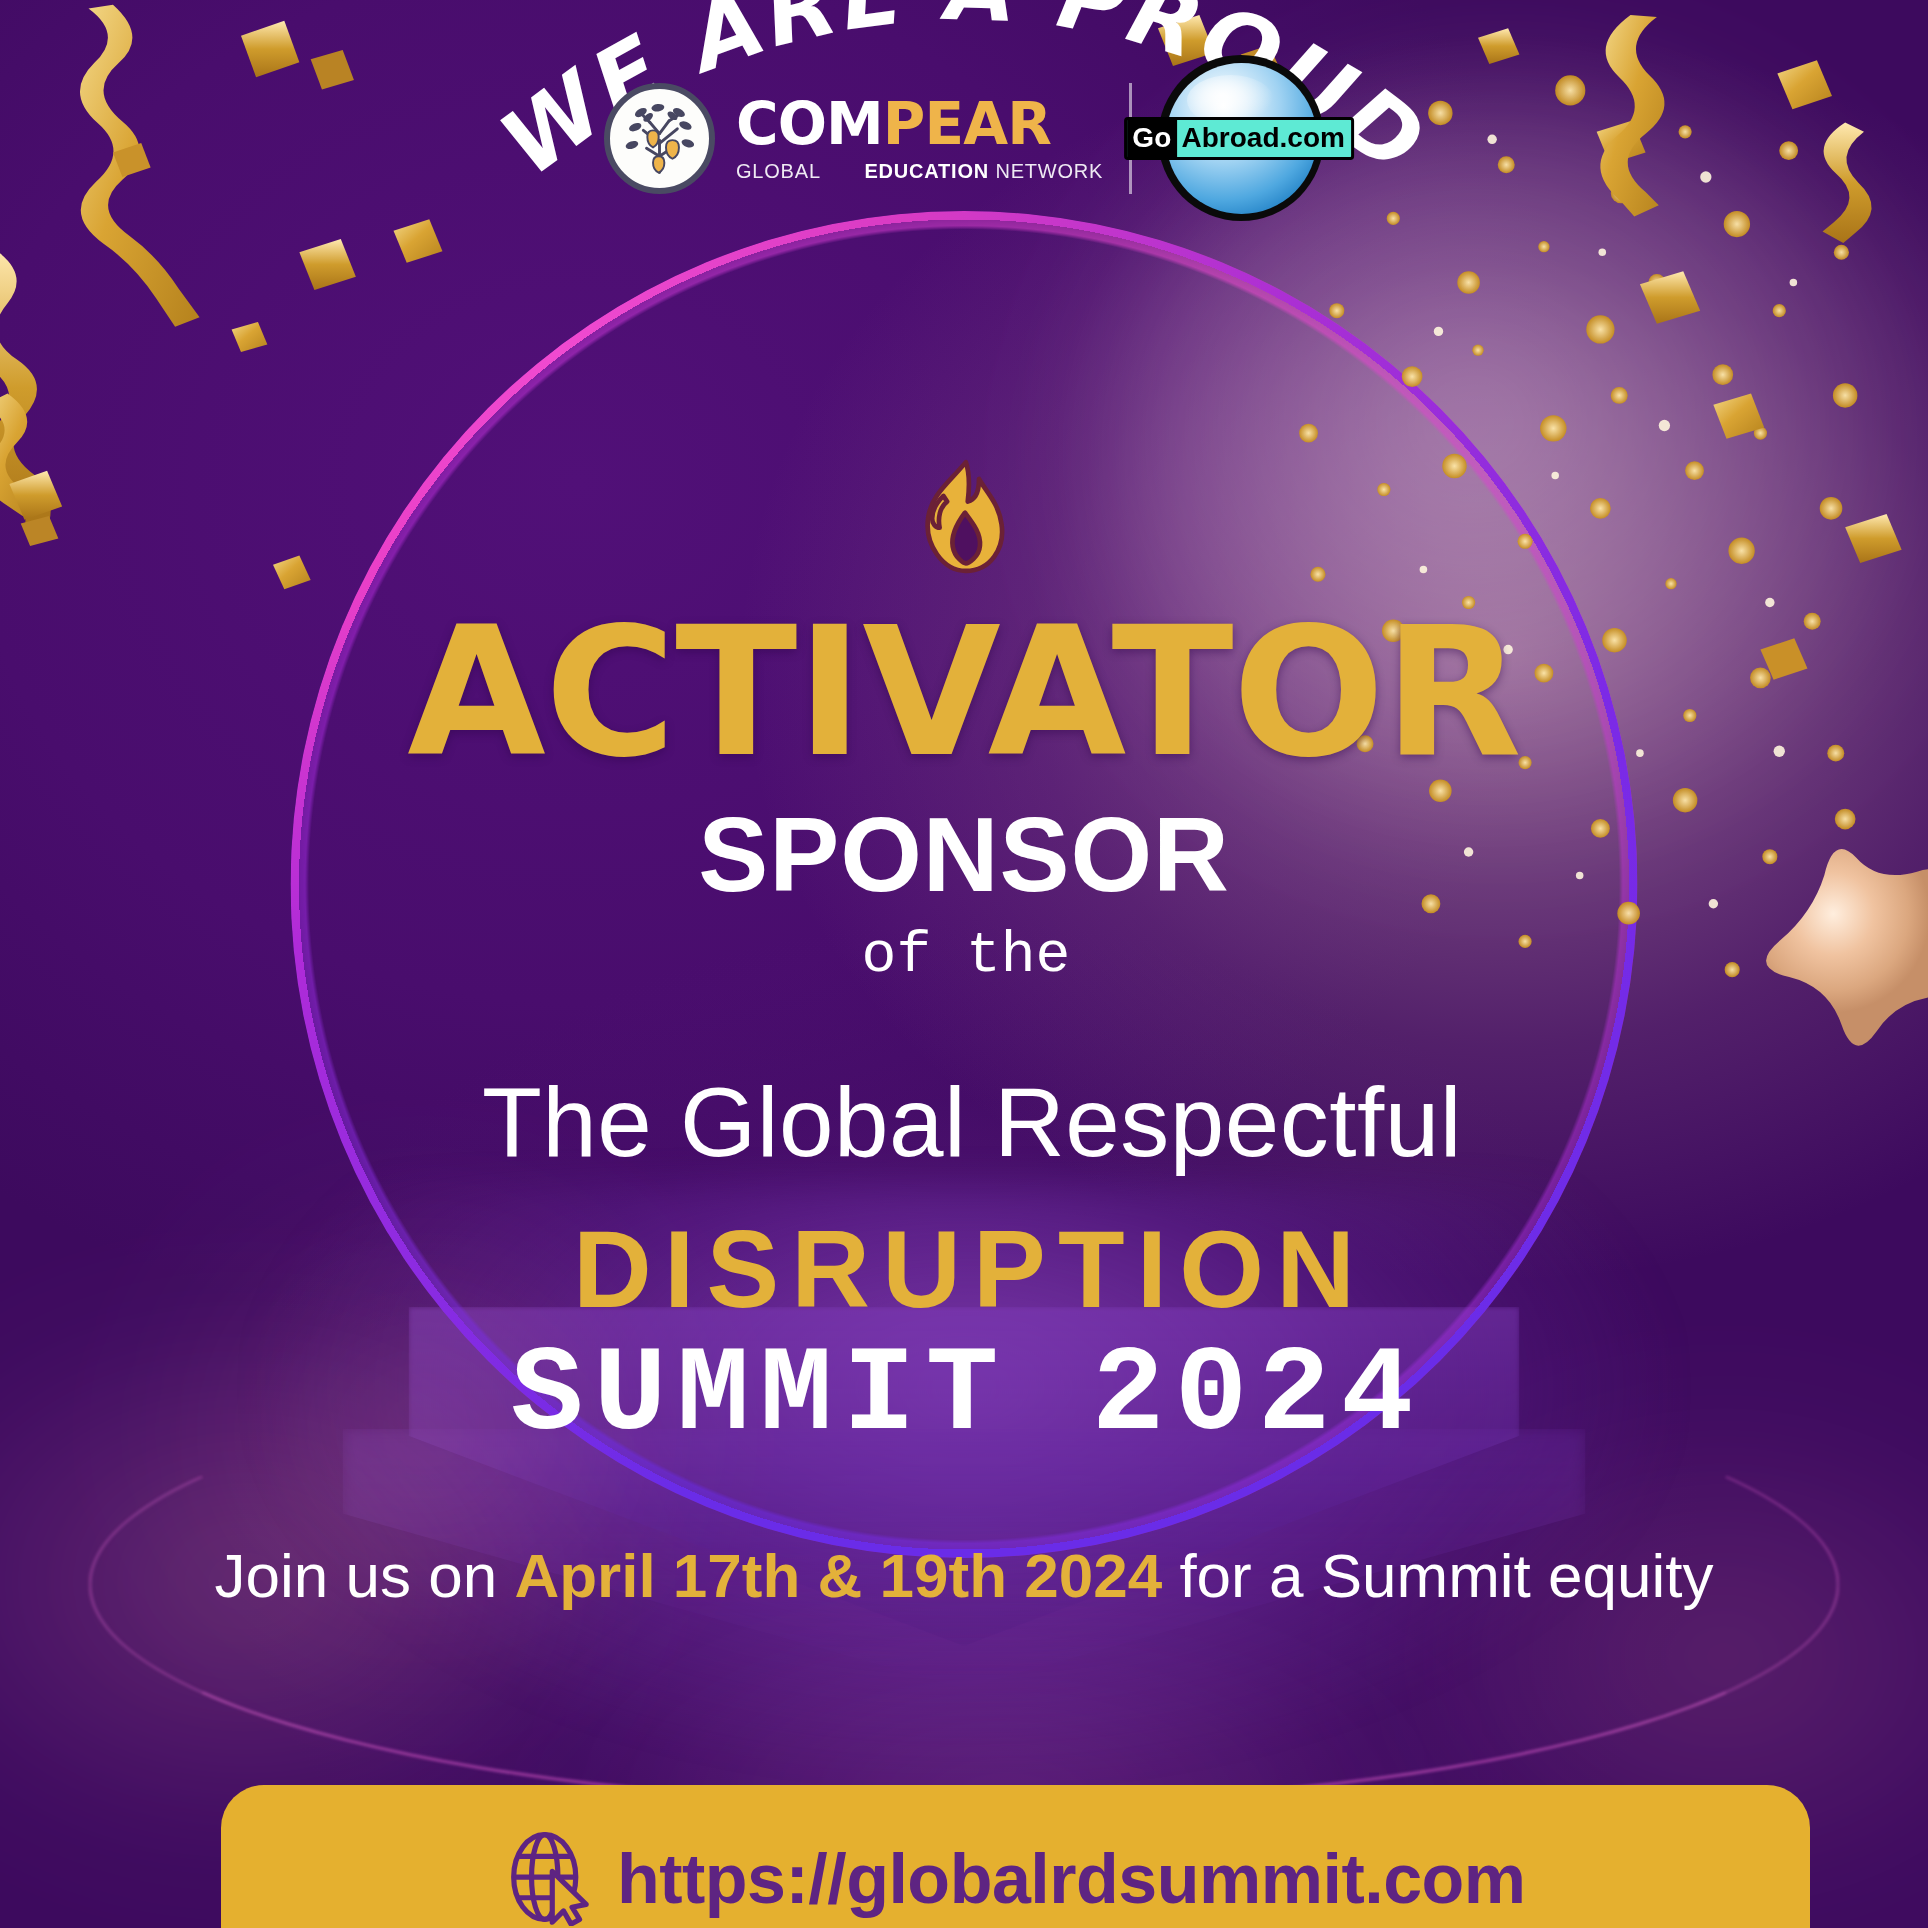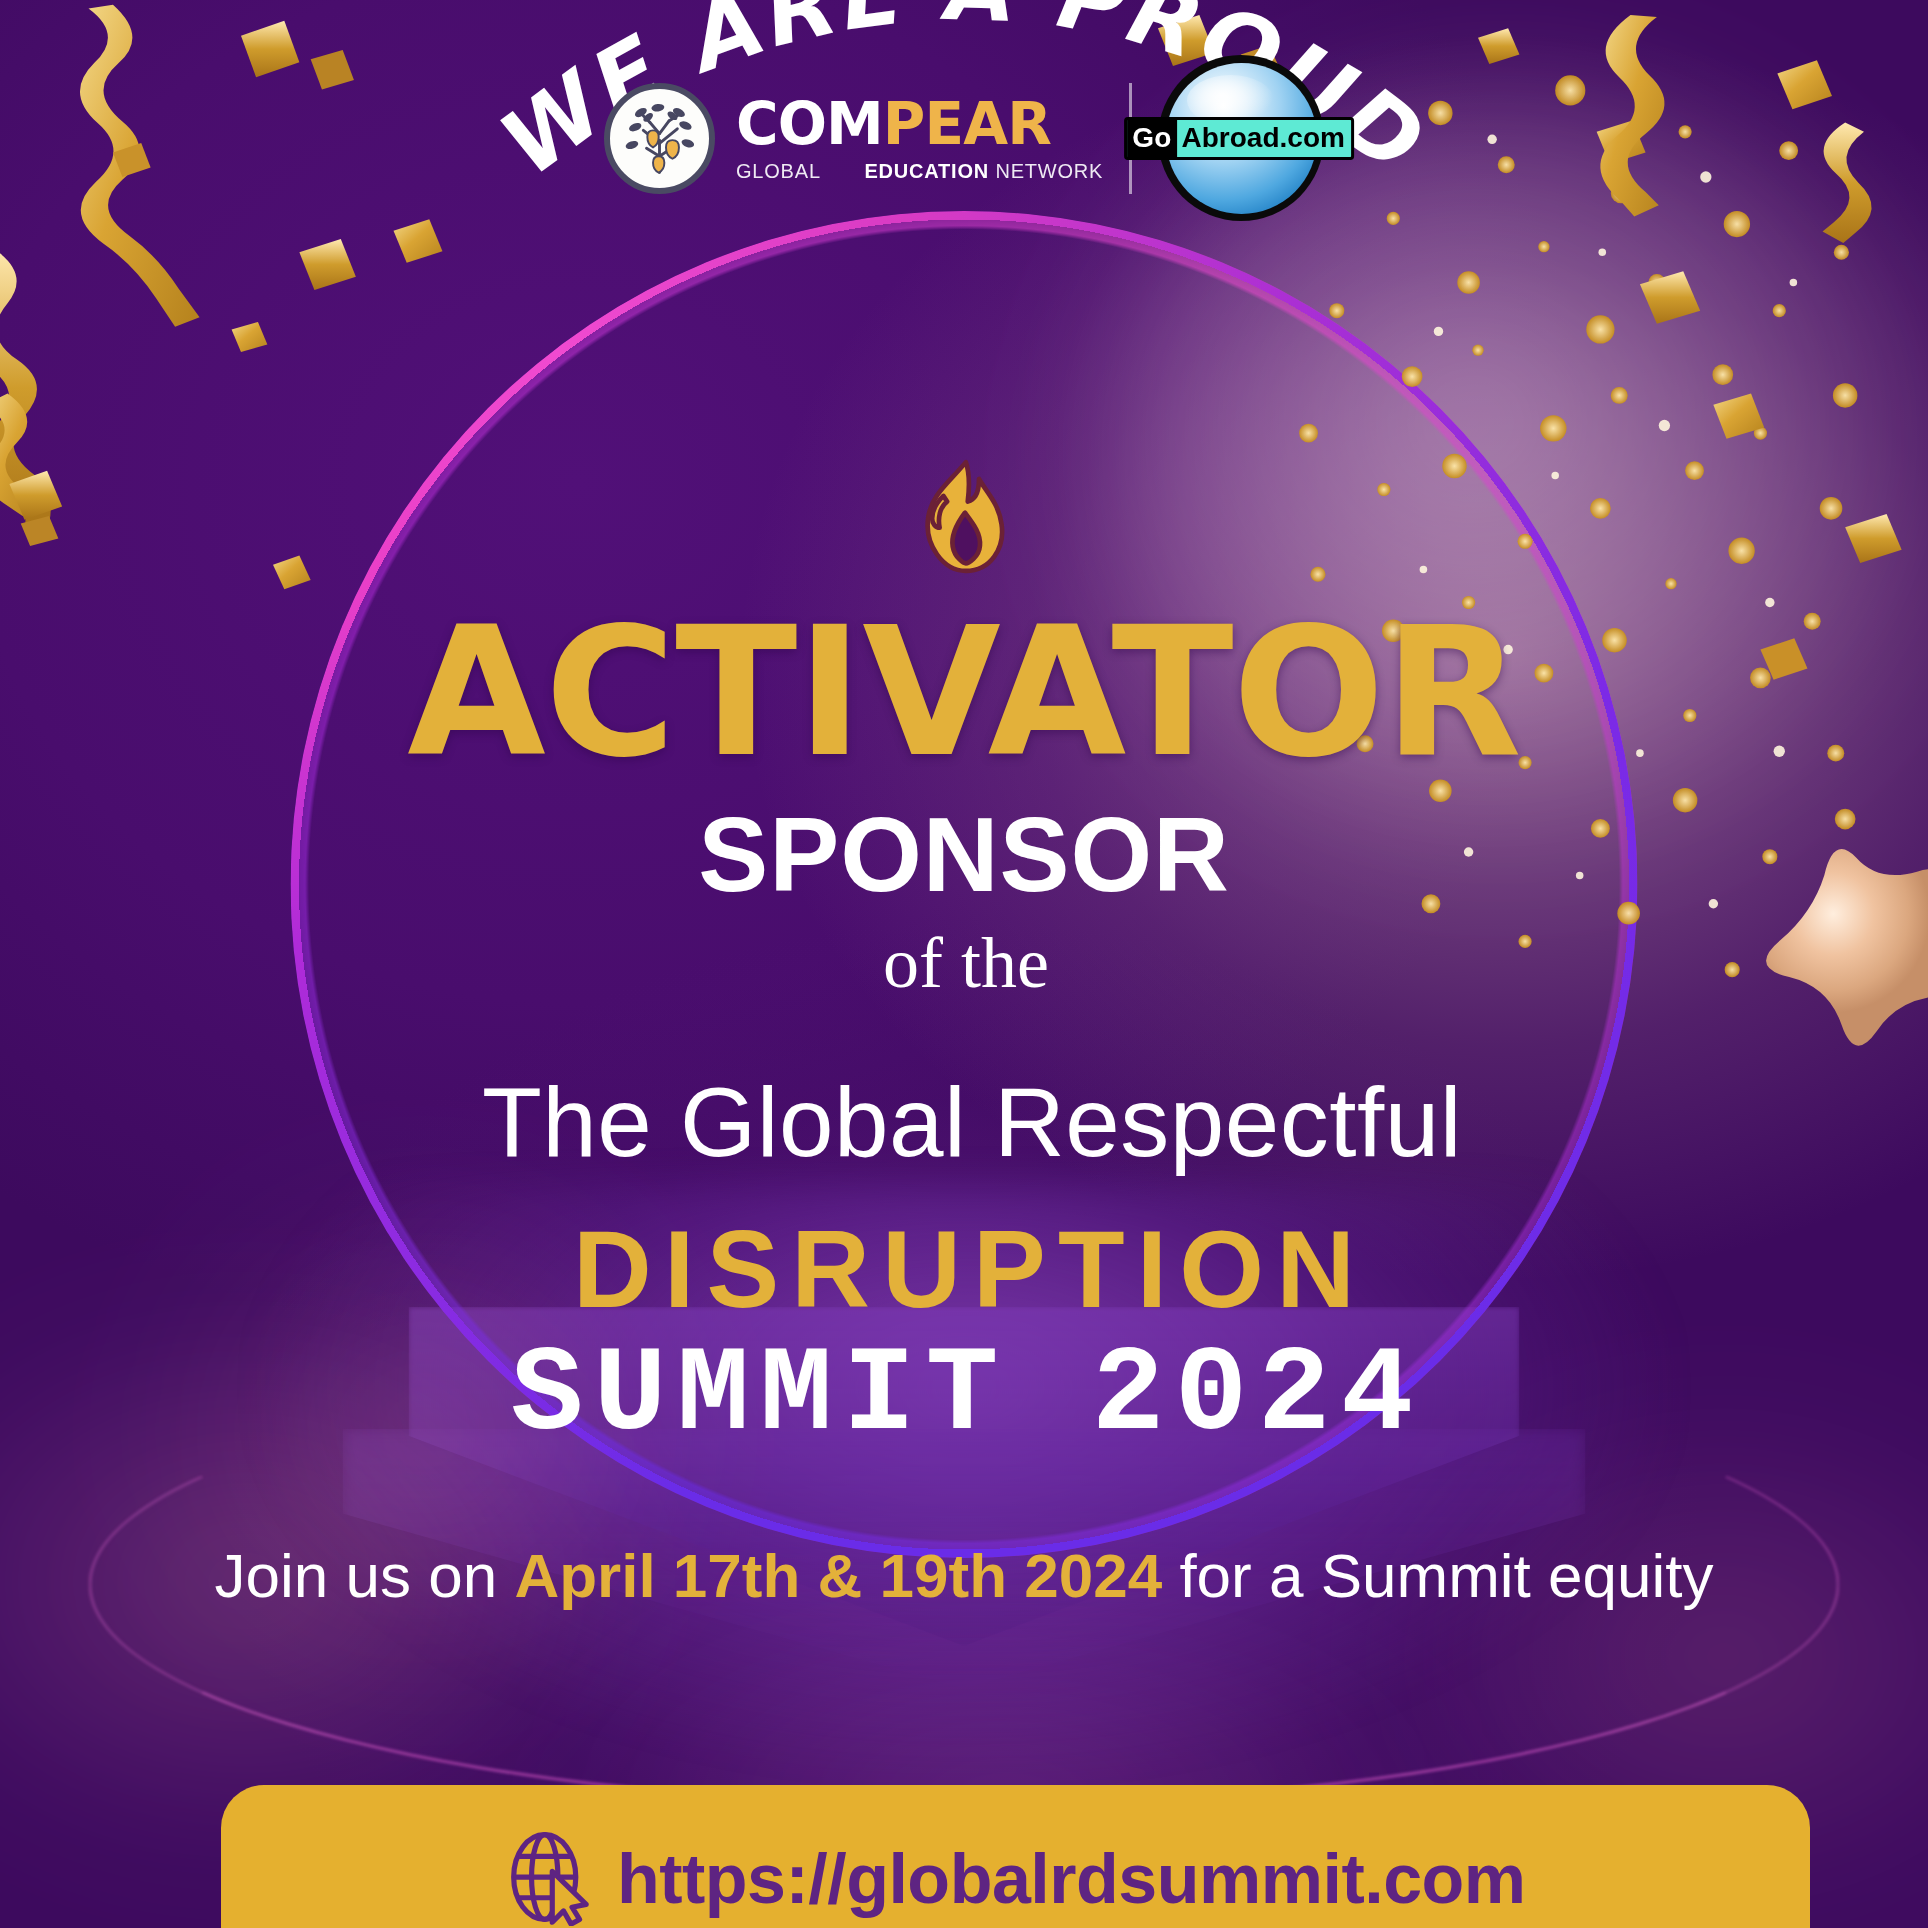--- a/index.html
+++ b/index.html
@@ -196,22 +196,22 @@
   .sponsor{
     position:absolute;left:0;right:0;top:802px;
     color:#ffffff;
     font-family:"Liberation Sans", sans-serif;
     font-weight:bold;font-size:105px;line-height:1;
     letter-spacing:0.9px;
   }
   .ofthe{
     position:absolute;left:4px;right:0;top:927px;
     color:#ffffff;
-    font-family:Liberation Serif, serif;
-    font-weight:normal;font-size:72px;line-height:1;
+    font-family:Liberation Mono, monospace;
+    font-weight:normal;font-size:58px;line-height:1;
   }
   .summit-line1{
     position:absolute;left:0;right:0;top:1073px;
     color:#ffffff;
     font-family:"Liberation Sans", sans-serif;
     font-weight:normal;font-size:98px;line-height:1;
     letter-spacing:0.5px;
     padding-left:16px;
   }
   .disruption{

